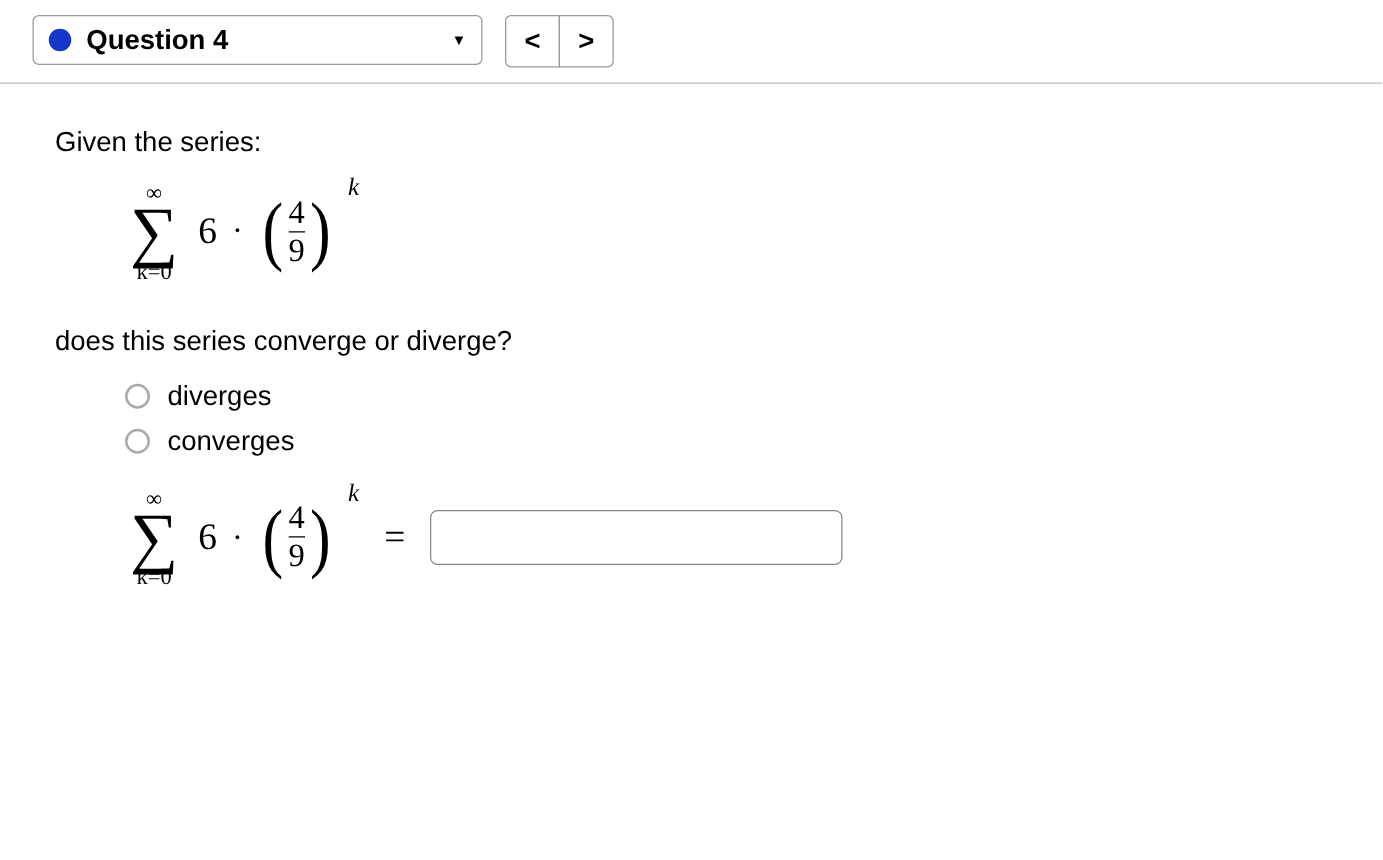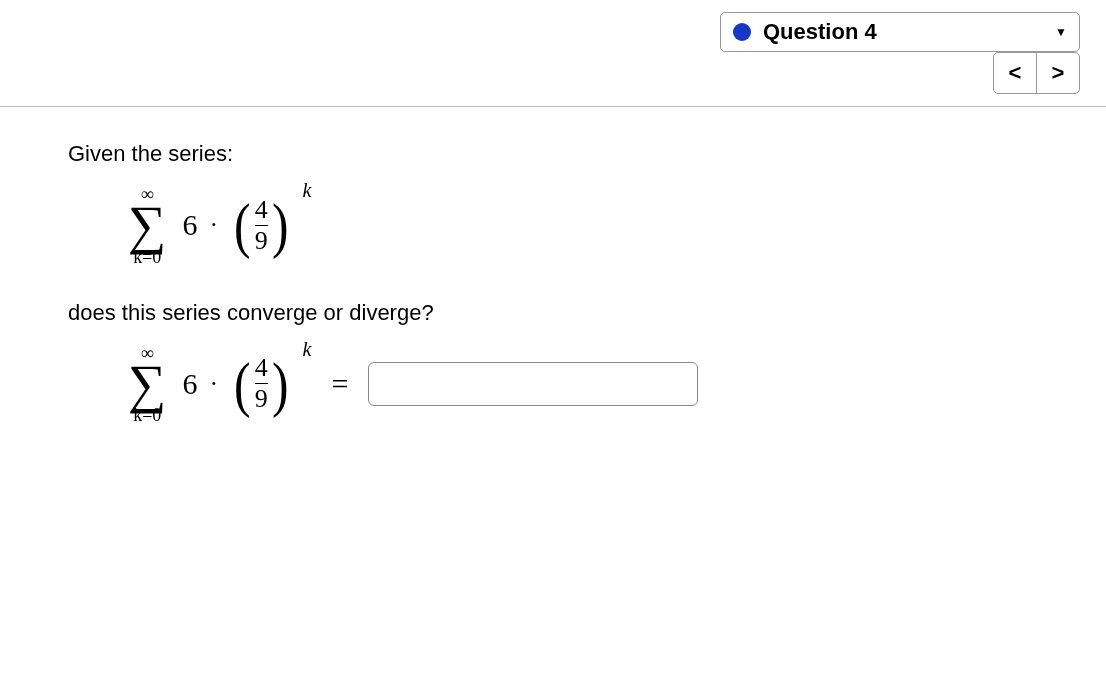--- a/index.html
+++ b/index.html
@@ -7,23 +7,23 @@
     margin: 0;
     padding: 0;
     font-family: Verdana, Geneva, sans-serif;
     font-size: 20px;
     color: #000;
     background: #fff;
     width: 1106px;
   }
   .topbar {
     display: flex;
-    align-items: flex-end;
+    align-items: flex-start;
     padding: 12px 26px 12px 26px;
-    flex-direction: column;
+    gap: 18px;
   }
   .hr-line {
     border: none;
     border-top: 1px solid #bdbdbd;
     margin: 0;
   }
   .q-select {
     display: flex;
     align-items: center;
     border: 1px solid #999;
@@ -71,21 +71,20 @@
   }
   .nav-btn.prev {
     border-radius: 5px 0 0 5px;
   }
   .nav-btn.next {
     border-radius: 0 5px 5px 0;
     margin-left: -1px;
   }
   .content {
     padding: 22px 44px 30px 44px;
-    margin-left: 24px;
   }
   .prompt {
     font-size: 22px;
     margin: 12px 0 18px 0;
   }
 
   
   .formula-block {
     margin: 16px 0 34px 60px;
     display: flex;
@@ -237,20 +236,30 @@
         <span class="bar"></span>
         <span class="den">9</span>
       </span>
       <span class="rparen">)</span>
     </span>
     <span class="exp">k</span>
   </div>
 
   <div class="prompt">does this series converge or diverge?</div>
 
+  <div class="options">
+    <div class="option-row">
+      <span class="radio-circle"></span>
+      <span class="option-label">diverges</span>
+    </div>
+    <div class="option-row">
+      <span class="radio-circle"></span>
+      <span class="option-label">converges</span>
+    </div>
+  </div>
 
 
   <div class="formula-block">
     <span class="sigma-stack">
       <span class="sigma-top">∞</span>
       <span class="sigma-sym">∑</span>
       <span class="sigma-bot">
         <span>k</span><span>=</span><span>0</span>
       </span>
     </span>

